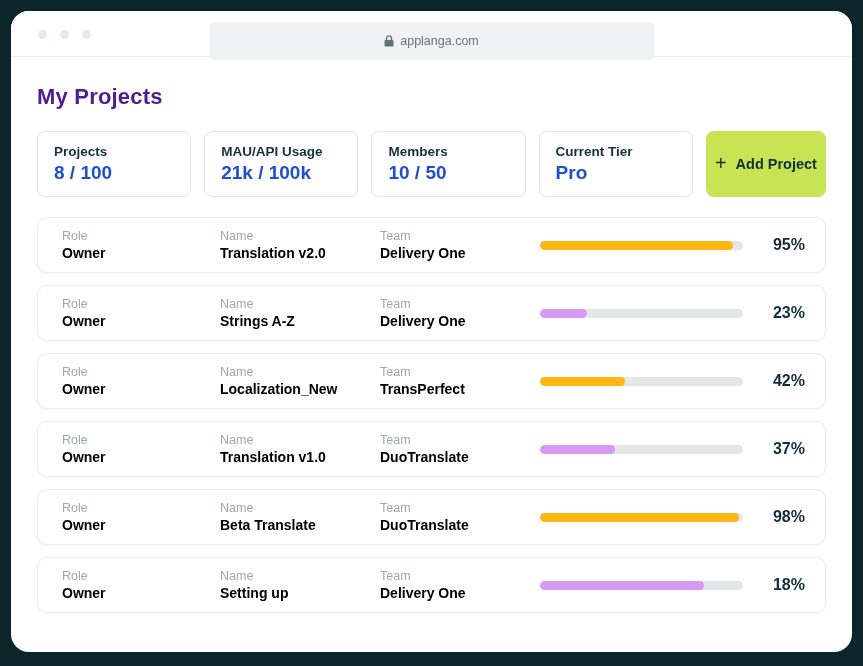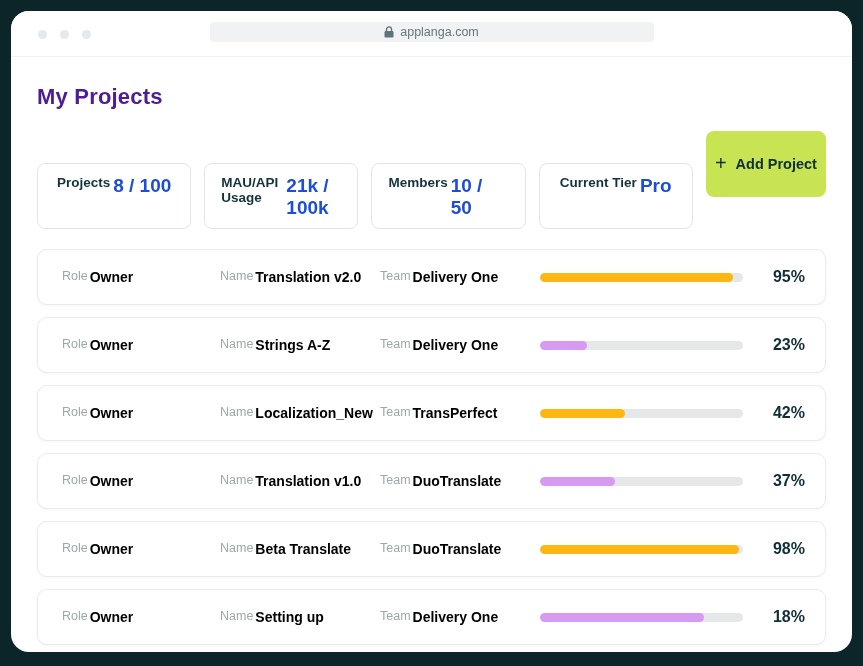--- a/index.html
+++ b/index.html
@@ -27,21 +27,21 @@
     position: relative;
     border-bottom: 1px solid #eef0f2;
     background: #ffffff;
   }
   .dots { position: absolute; left: 27px; top: 19px; display: flex; gap: 13px; }
   .dot { width: 9px; height: 9px; border-radius: 50%; background: #e4e9ee; }
   .urlbar {
     position: absolute;
     left: 50%; top: 11px;
     transform: translateX(-50%);
-    width: 444px; height: 20px;
+    width: 444px; height: 38px;
     background: #f1f2f3;
     border-radius: 4px;
     display: flex; align-items: center; justify-content: center;
     gap: 6px;
     color: #64787e;
     font-size: 12.5px;
   }
   .lock-svg { display: block; }
 
   
@@ -60,23 +60,23 @@
     margin-top: 21px;
   }
   .stat-card {
     flex: 1;
     border: 1px solid #e2e5e7;
     border-radius: 8px;
     background: #fff;
     padding: 11px 16px;
     height: 66px;
     display: flex;
+    flex-direction: column;
     justify-content: center;
     gap: 3px;
-    margin-top: 32px;
   }
   .stat-label { font-size: 13.5px; font-weight: 600; color: #14333c; }
   .stat-value { font-size: 19px; font-weight: 700; color: #1d4ed8; }
   .add-btn {
     flex: 1;
     height: 66px;
     border: none;
     border-radius: 8px;
     background: #c9e452;
     color: #0e3039;
@@ -97,21 +97,21 @@
     height: 56px;
     background: #fff;
     border: 1px solid #e9ebed;
     border-radius: 10px;
     box-shadow: 0 1px 3px rgba(20, 40, 50, 0.05);
     display: grid;
     grid-template-columns: 158px 160px 160px 1fr 44px;
     align-items: center;
     padding: 0 20px 0 24px;
   }
-  .cell { display: flex; flex-direction: row; gap: 2px; }
+  .cell { display: flex; flex-direction: column; gap: 2px; }
   .cell-label { font-size: 12.5px; color: #9da8ae; }
   .cell-value { font-size: 14px; font-weight: 700; color: #000000; }
   .bar-wrap { padding-right: 18px; }
   .bar-track {
     height: 9px;
     background: #e5e7e9;
     border-radius: 5px;
     overflow: hidden;
   }
   .bar-fill { height: 100%; border-radius: 5px; }

